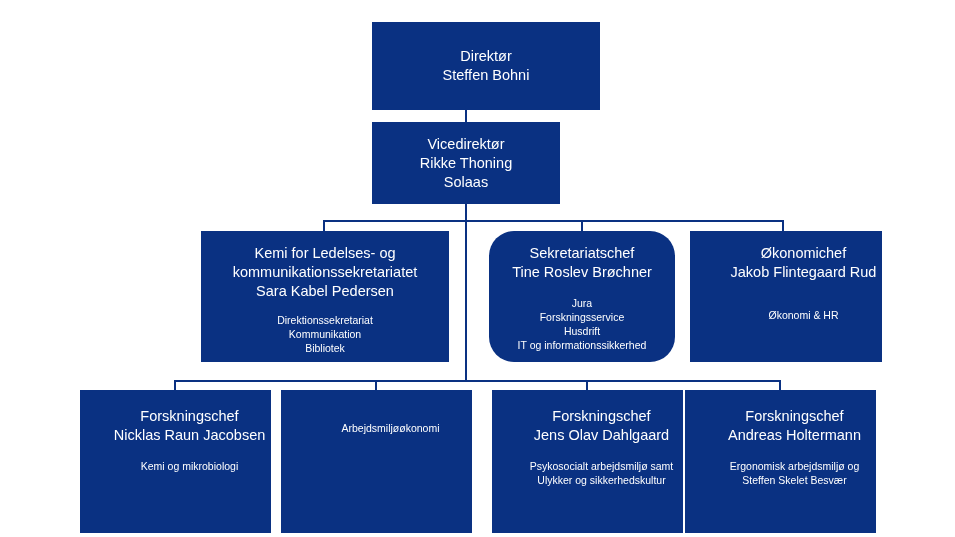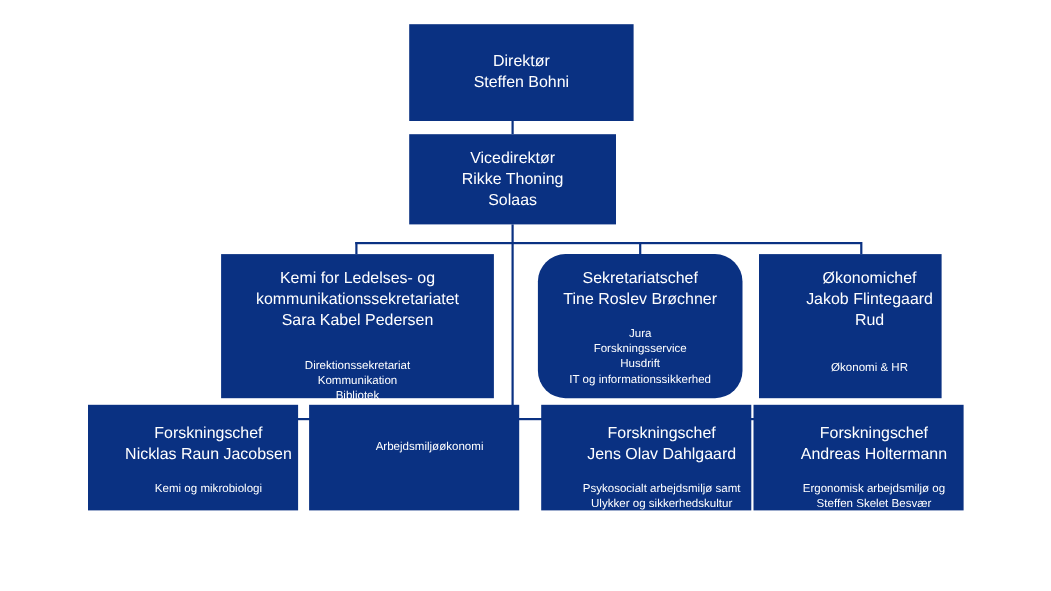--- a/index.html
+++ b/index.html
@@ -40,40 +40,40 @@
   }
   .node .sub {
     font-size: 10.5px;
     line-height: 14px;
     color: #ffffff;
     white-space: pre-line;
   }
 
   
   #node-direktor {
-    left: 372px; top: 22px; width: 204px; height: 88px;
+    left: 372px; top: 22px; width: 228px; height: 88px;
     justify-content: center;
   }
   
   #node-vicedirektor {
     left: 372px; top: 122px; width: 188px; height: 82px;
     justify-content: center;
   }
 
   
   .lvl3 { top: 231px; height: 131px; padding-top: 13px; }
   #node-ledelses { left: 201px; width: 248px; }
   #node-sekretariat { left: 489px; width: 186px; border-radius: 25px; }
-  #node-okonomi { left: 690px; width: 166px; padding-left: 35px; }
+  #node-okonomi { left: 690px; width: 192px; padding-left: 35px; }
   .lvl3 .sub { margin-top: 14px; }
-  #node-ledelses .sub { margin-top: 24px; }
+  #node-ledelses .sub { margin-top: 12px; }
   #node-okonomi .sub { margin-top: 26px; }
 
   
-  .lvl4 { top: 368px; height: 96px; padding-top: 17px; padding-left: 28px; }
+  .lvl4 { top: 390px; height: 143px; padding-top: 17px; padding-left: 28px; }
   #node-kemi      { left: 80px;  width: 191px; }
   #node-arbejds   { left: 281px; width: 191px; }
   #node-psyko     { left: 492px; width: 191px; }
   #node-ergo      { left: 685px; width: 191px; }
   .lvl4 .sub { margin-top: 14px; }
 
   
   .conn {
     position: absolute;
     background: #0a3182;

